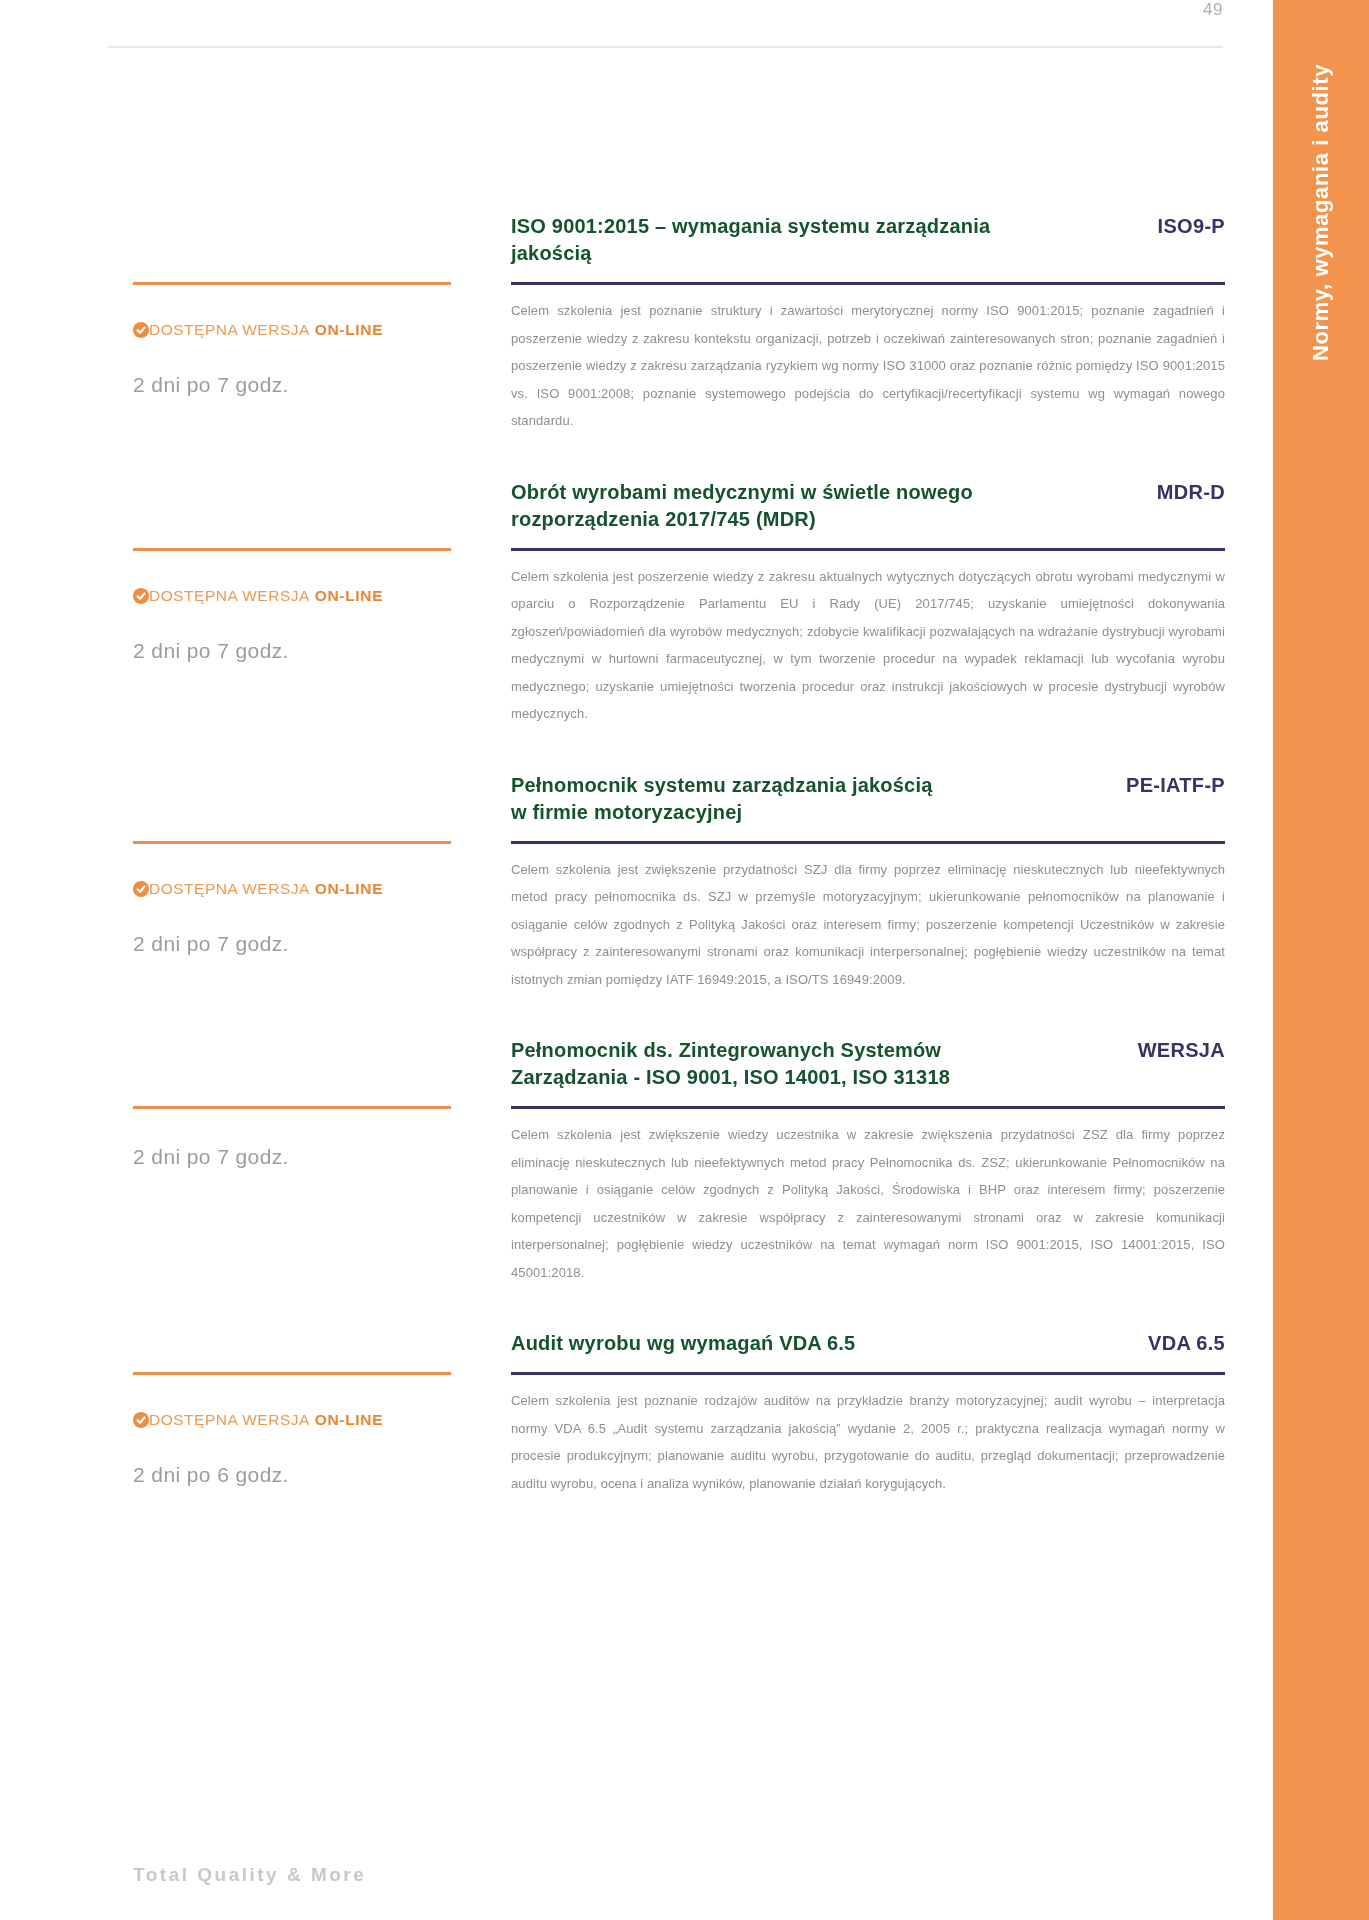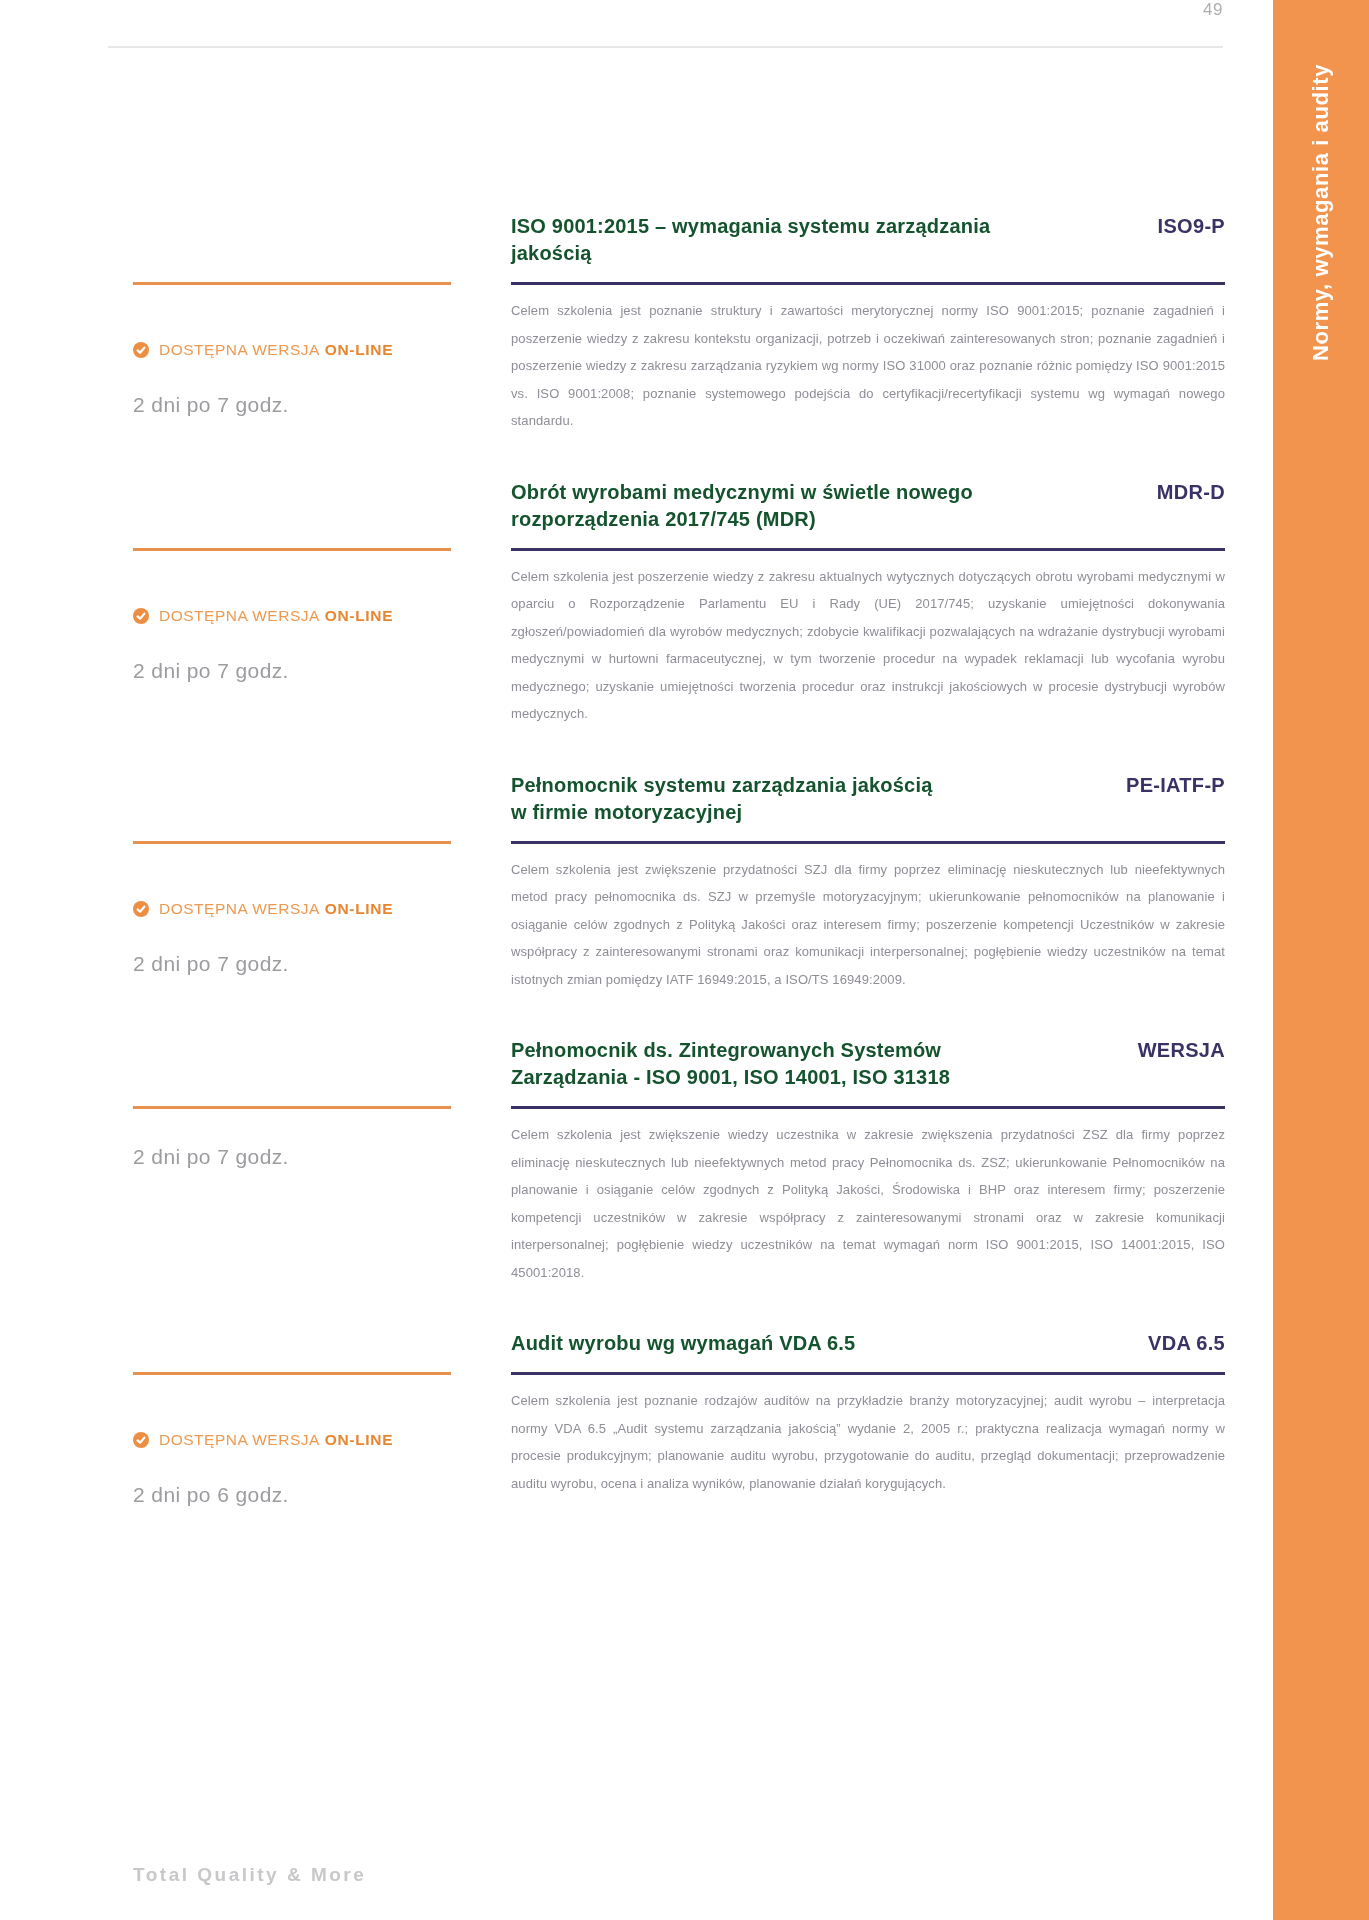--- a/index.html
+++ b/index.html
@@ -87,24 +87,23 @@
     white-space: nowrap;
     letter-spacing: 0.3px;
   }
   .left-cell  { grid-column: 1; grid-row: 2; }
   .right-cell { grid-column: 2; grid-row: 2; }
   .rule { height: 3px; }
   .rule.orange { background: #e9904f; }
   .rule.navy   { background: #3a3164; }
 
   .availability {
-    margin-top: 56px;
+    margin-top: 36px;
     display: flex;
     align-items: center;
-    gap: 10px;
   }
   .check-icon { flex: 0 0 auto; display: block; }
   .check-icon circle { fill: #ed8f43; }
   .check-icon path {
     stroke: #ffffff; stroke-width: 2.2;
     fill: none; stroke-linecap: round; stroke-linejoin: round;
   }
   .avail-text {
     font-size: 15.5px;
     color: #ee9950;

